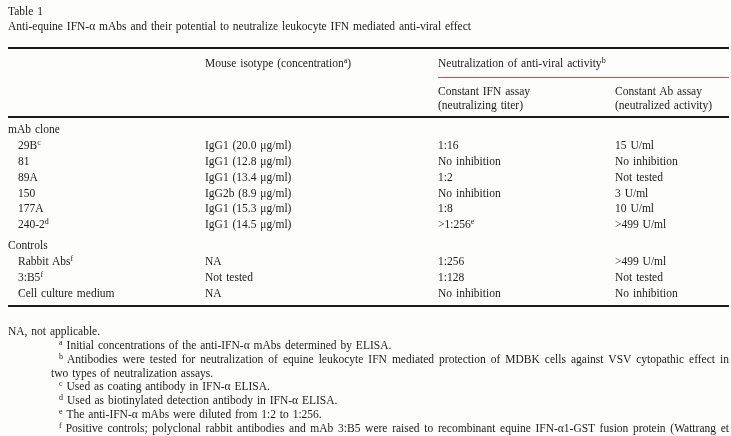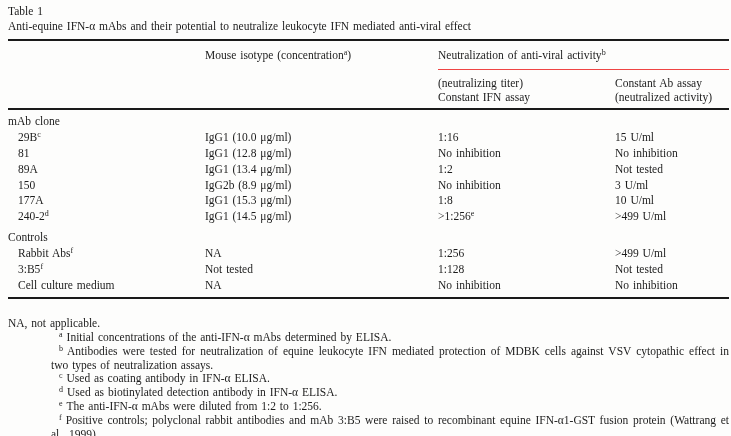--- a/index.html
+++ b/index.html
@@ -12,21 +12,21 @@
     -webkit-font-smoothing: antialiased;
     overflow: hidden;
   }
   .page {
     box-sizing: border-box;
     width: 731px; height: 436px;
     padding: 4px 2px 0 8px;
     word-spacing: 1px;
   }
   .title { line-height: 15px; }
-  .caption { line-height: 15px; margin-bottom: 5px; }
+  .caption { line-height: 15px; margin-bottom: 13px; }
 
   .rule-thick { border-top: 2px solid #1a1a1a; }
   .rule-thin  { border-bottom: 1px solid #ef4444; }
 
   
   .hrow {
     display: grid;
     grid-template-columns: 197px 233px 1fr;
     padding-top: 7px;
   }
@@ -79,43 +79,43 @@
   <div class="rule-thick"></div>
 
   <div class="thead">
     <div class="hrow">
       <div class="hcell"></div>
       <div class="hcell"><span>Mouse isotype (concentration</span><sup>a</sup><span>)</span></div>
       <div>
         <div class="spanner-label rule-thin"><span>Neutralization of anti-viral activity</span><sup>b</sup></div>
         <div class="subcols">
           <div>
+            <div class="line">Constant IFN assay</div>
             <div class="line">(neutralizing titer)</div>
-            <div class="line">Constant IFN assay</div>
           </div>
           <div>
             <div class="line">Constant Ab assay</div>
             <div class="line">(neutralized activity)</div>
           </div>
         </div>
       </div>
     </div>
   </div>
 
   <div class="rule-thick"></div>
 
   <div class="tbody">
 
     <div class="trow">
       <div>mAb clone</div>
     </div>
 
     <div class="trow">
       <div class="indent"><span>29B</span><sup>c</sup></div>
-      <div>IgG1 (10.0 μg/ml)</div>
+      <div>IgG1 (20.0 μg/ml)</div>
       <div><span>1:16</span><sup></sup></div>
       <div>15 U/ml</div>
     </div>
 
     <div class="trow">
       <div class="indent"><span>81</span><sup></sup></div>
       <div>IgG1 (12.8 μg/ml)</div>
       <div><span>No inhibition</span><sup></sup></div>
       <div>No inhibition</div>
     </div>

